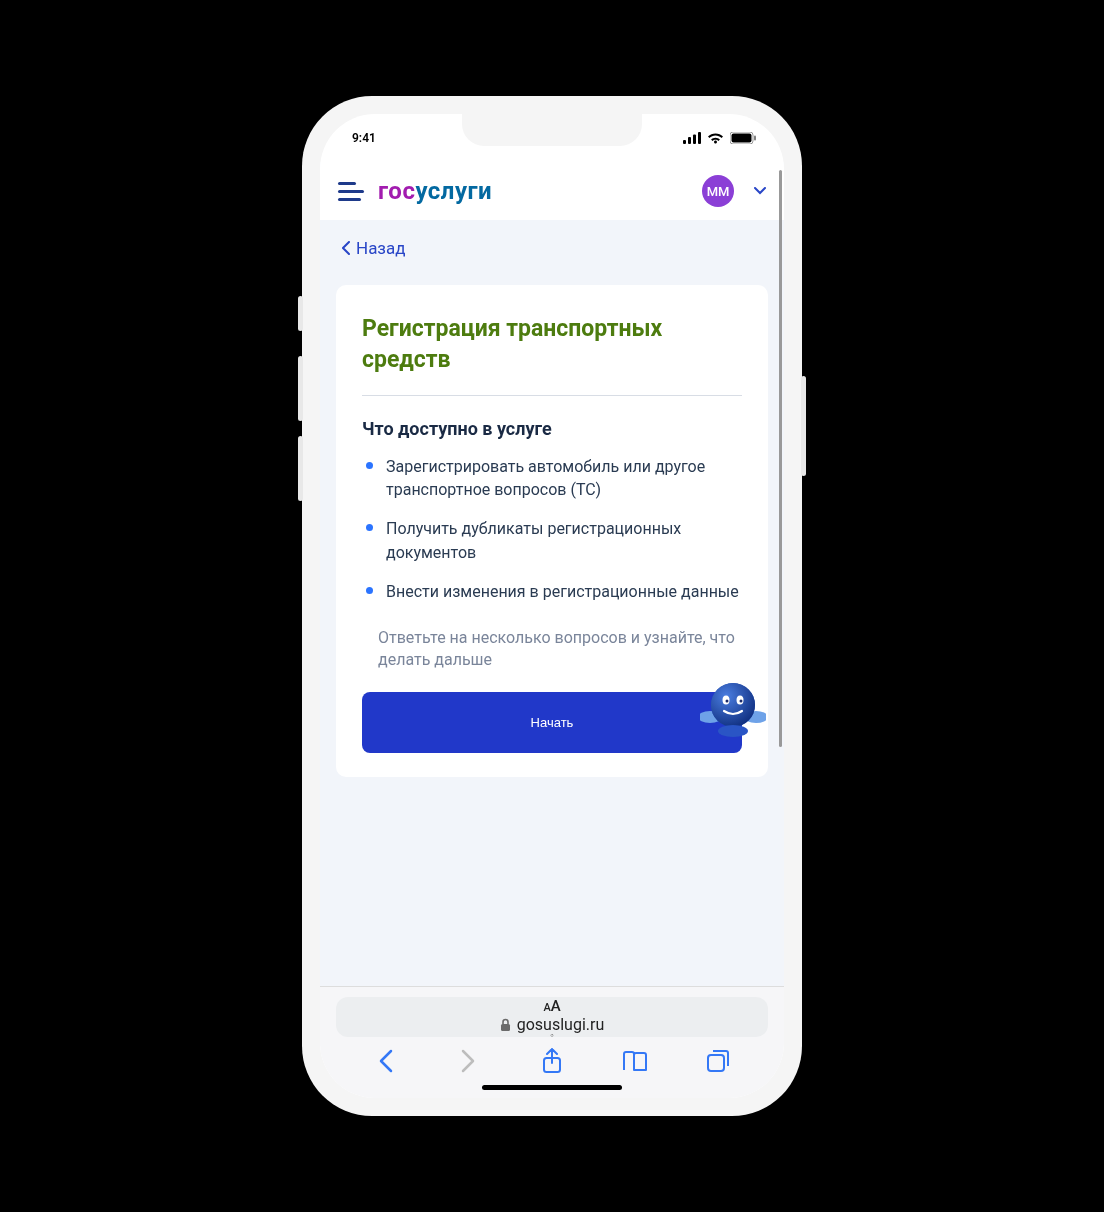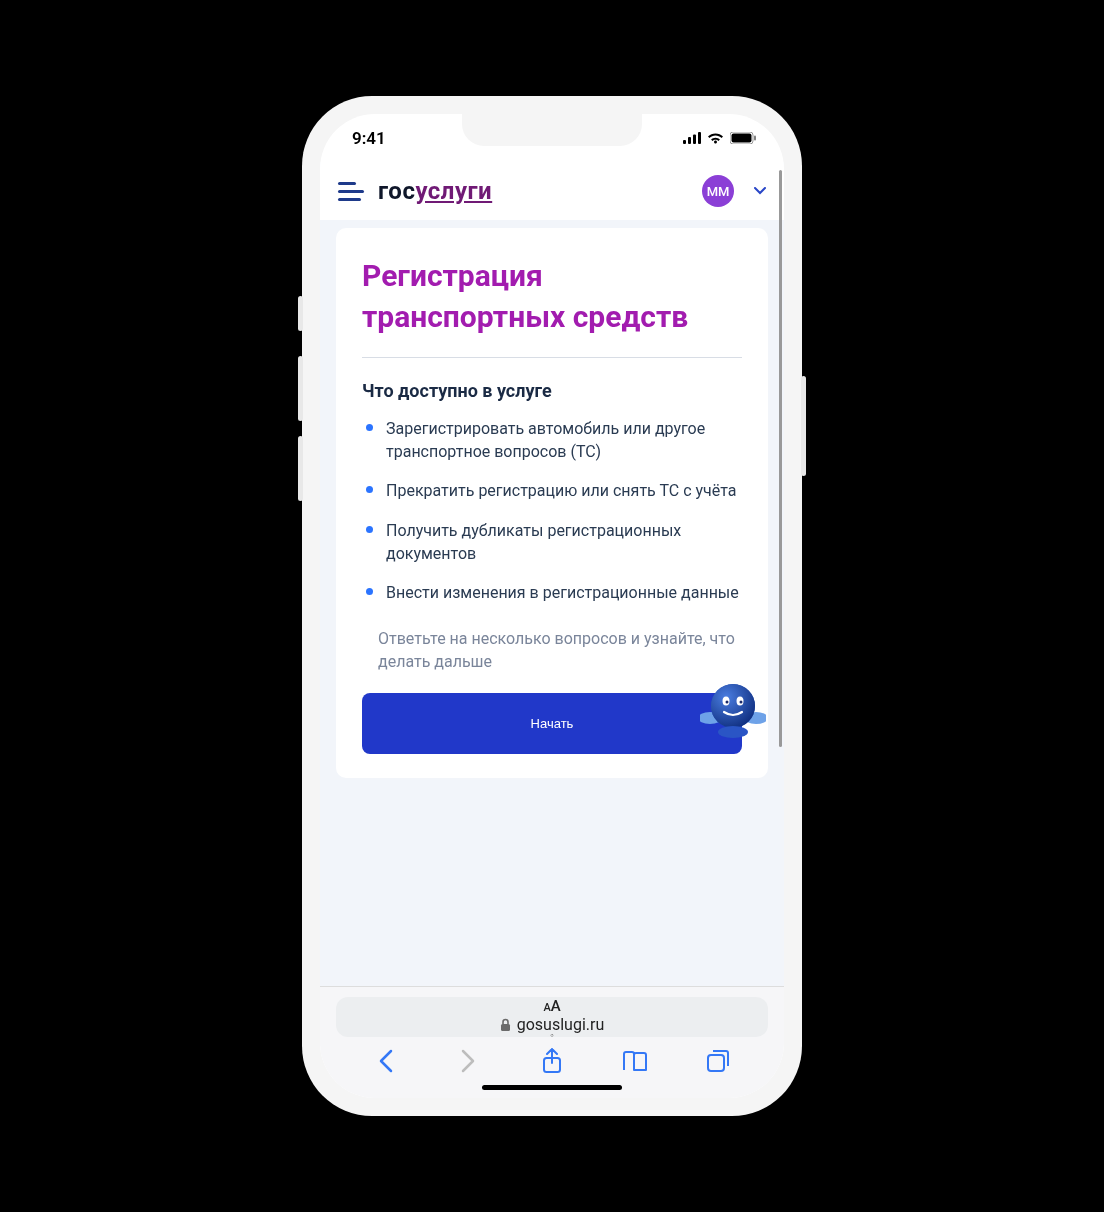--- a/index.html
+++ b/index.html
@@ -51,21 +51,21 @@
     border-radius: 0 0 22px 22px;
     z-index: 50;
   }
   .status-bar {
     height: 48px;
     display: flex;
     align-items: center;
     justify-content: space-between;
     padding: 0 28px 0 32px;
     font-weight: 600;
-    font-size: 17px;
+    font-size: 12px;
     color: #000;
     flex-shrink: 0;
     position: relative;
     z-index: 40;
   }
   .status-icons { display: flex; align-items: center; gap: 6px; }
   .content-area {
     flex: 1;
     display: flex;
     flex-direction: column;
@@ -111,22 +111,22 @@
     border-radius: 2px;
   }
   .menu-icon span:nth-child(1) { width: 70%; }
   .menu-icon span:nth-child(2) { width: 100%; }
   .menu-icon span:nth-child(3) { width: 90%; }
   .logo {
     font-size: 24px;
     font-weight: 700;
     letter-spacing: 0.5px;
   }
-  .logo .blue { color: #0f172a; }
-  .logo .red { color: #701a75; text-decoration: underline; }
+  .logo .blue { color: #a21caf; }
+  .logo .red { color: #0369a1; }
   .header-spacer { flex: 1; }
   .avatar {
     width: 32px;
     height: 32px;
     border-radius: 50%;
     background: #8b3fd6;
     color: #fff;
     font-size: 13px;
     font-weight: 500;
     display: flex;
@@ -148,23 +148,23 @@
     cursor: pointer;
   }
   .card {
     background: #fff;
     margin: 8px 16px 0 16px;
     border-radius: 10px;
     padding: 28px 26px 24px 26px;
     position: relative;
   }
   .card-title {
-    font-size: 30px;
+    font-size: 23px;
     font-weight: 700;
-    color: #a21caf;
+    color: #4d7c0f;
     line-height: 1.35;
     margin-bottom: 20px;
   }
   .divider {
     height: 1px;
     background: #d8dde5;
     margin-bottom: 22px;
   }
   .subheading {
     font-size: 18px;
@@ -304,28 +304,35 @@
           <div class="logo">
             <span class="blue">гос</span><span class="red">услуги</span>
           </div>
           <div class="header-spacer"></div>
           <div class="avatar">ММ</div>
           <svg class="chevron-down" width="12" height="8" viewBox="0 0 12 8">
               <path d="M1 1 L6 6 L11 1" stroke="#2946c7" stroke-width="2" fill="none" stroke-linecap="round"></path>
             </svg>
         </div>
 
+        <div class="back-row">
+          <span class="back-link">
+            <svg width="8" height="14" viewBox="0 0 8 14">
+                <path d="M7 1 L1 7 L7 13" stroke="#2946c7" stroke-width="2" fill="none" stroke-linecap="round"></path>
+              </svg>
+            <span>Назад</span>
+          </span>
+        </div>
 
         <div class="card">
           <h1 class="card-title">Регистрация транспортных средств</h1>
           <div class="divider"></div>
           <h2 class="subheading">Что доступно в услуге</h2>
           <ul class="bullet-list">
             <li>Зарегистрировать автомобиль или другое транспортное вопросов (ТС)</li>
-            <li>Прекратить регистрацию или снять ТС с учёта</li>
             <li>Получить дубликаты регистрационных документов</li>
             <li>Внести изменения в регистрационные данные</li>
           </ul>
           <p class="hint">Ответьте на несколько вопросов и узнайте, что делать дальше</p>
           <button class="primary-btn">Начать</button>
 
           <svg class="assistant-bot" viewBox="0 0 66 62">
             <ellipse cx="10" cy="40" rx="12" ry="6" fill="#6ea2e8"></ellipse>
             <ellipse cx="56" cy="40" rx="12" ry="6" fill="#6ea2e8"></ellipse>
             <circle cx="33" cy="28" r="22" fill="#1e4db7"></circle>

